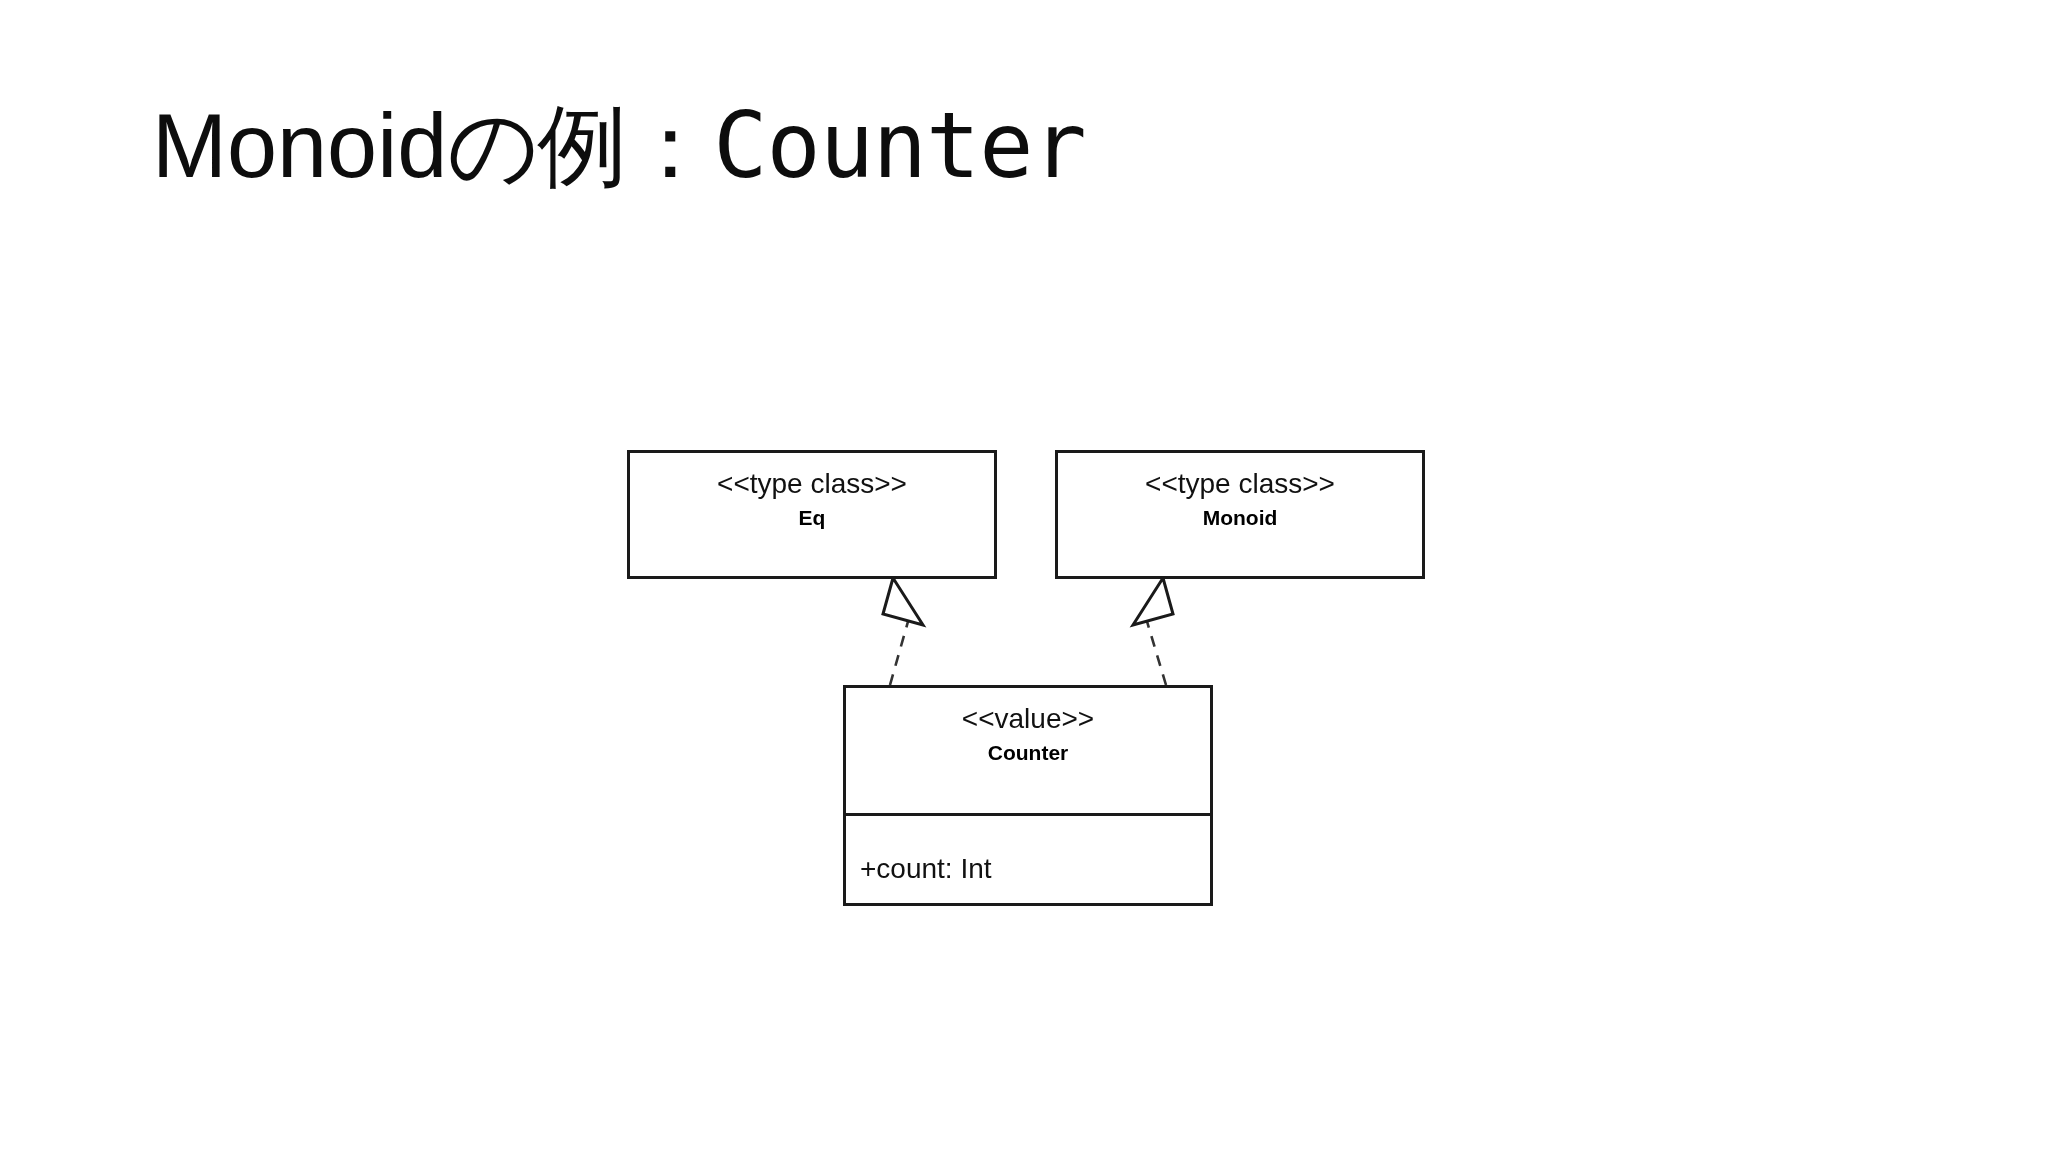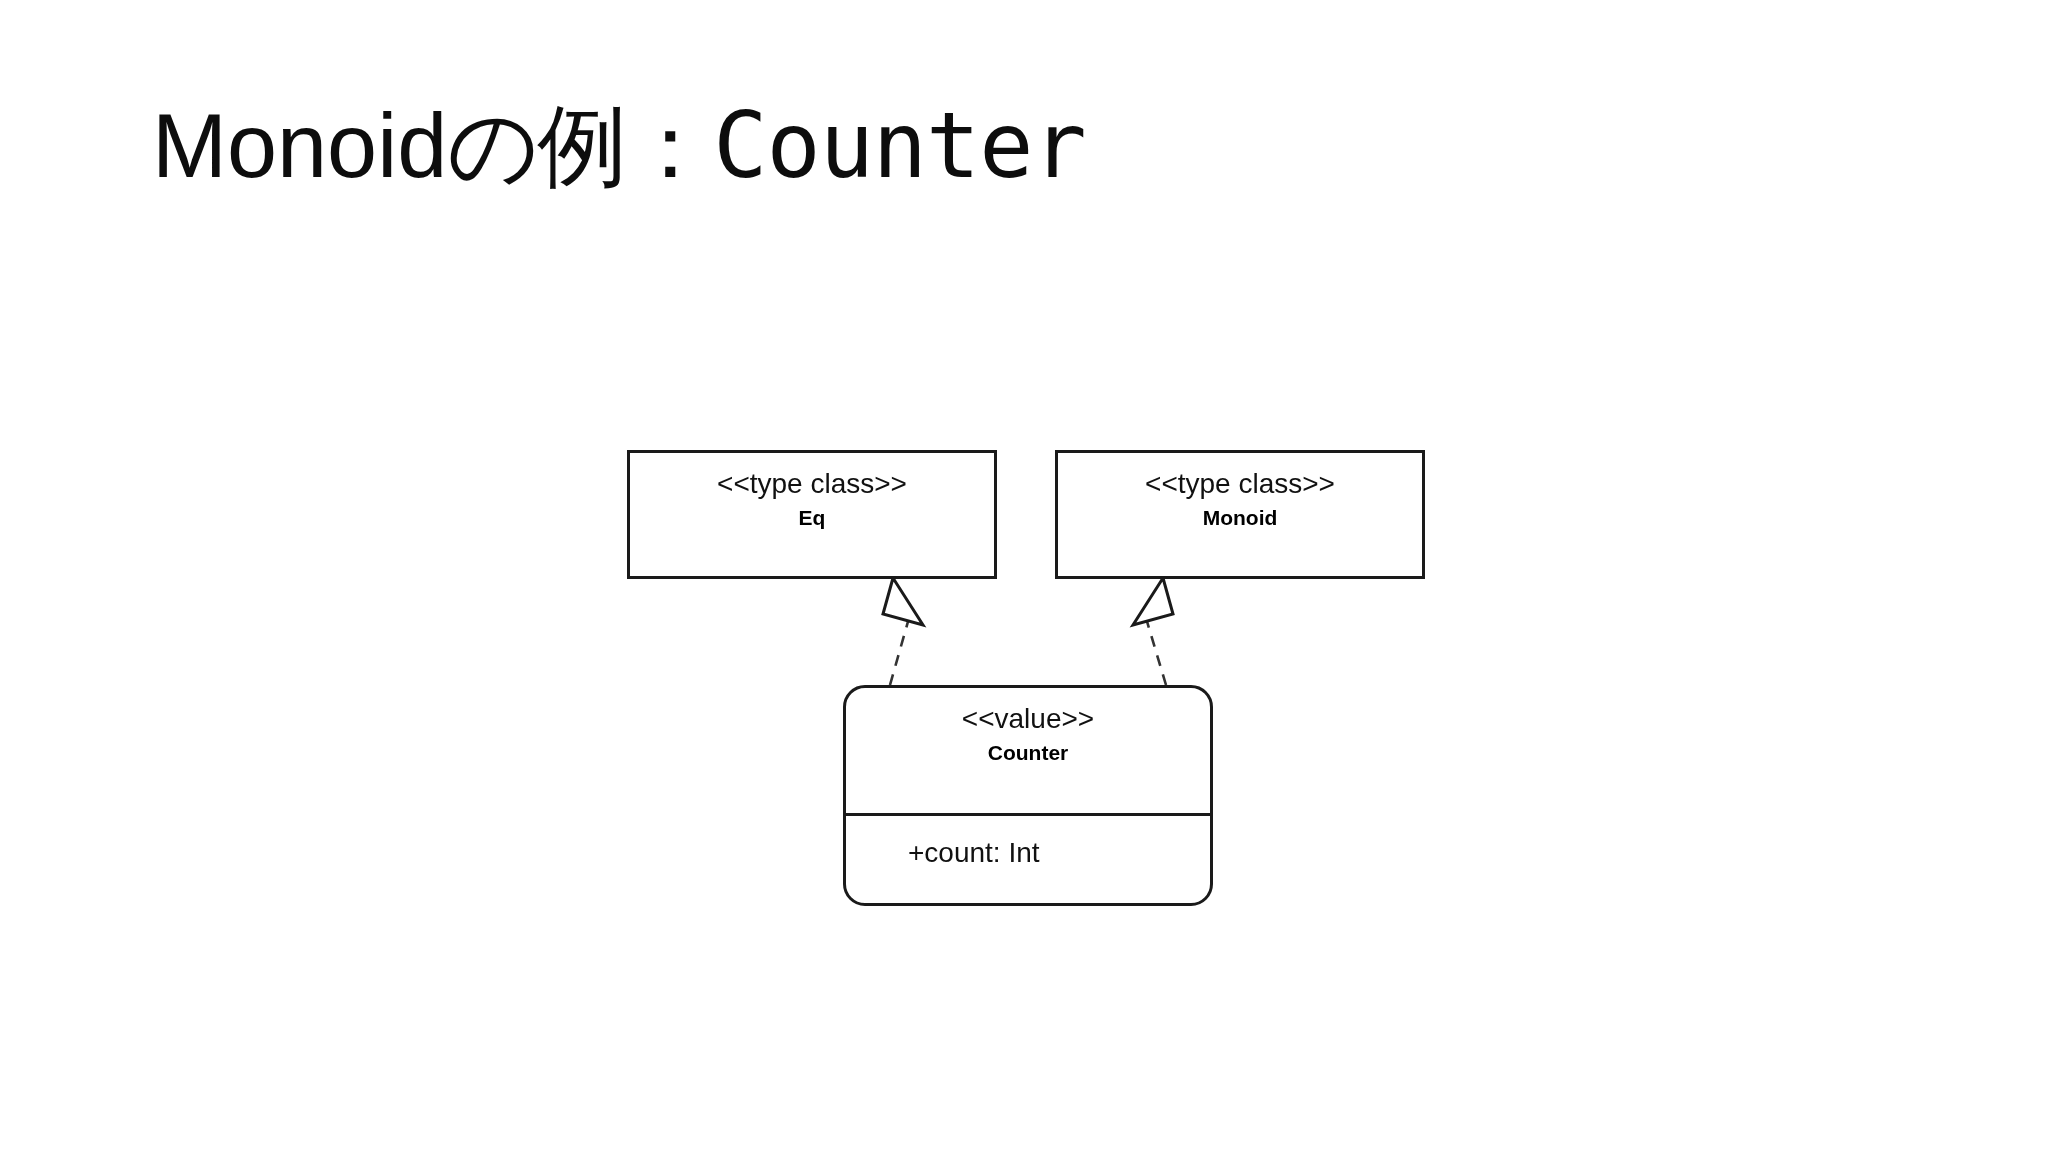--- a/index.html
+++ b/index.html
@@ -105,24 +105,24 @@
     font-size: 28px;
     line-height: 1.3;
     color: #111111;
     text-align: left;
     white-space: nowrap;
   }
 
   
   #box-eq      { left: 627px;  top: 450px; width: 370px; height: 129px; }
   #box-monoid  { left: 1055px; top: 450px; width: 370px; height: 129px; }
-  #box-counter { left: 843px;  top: 685px; width: 370px; height: 221px; border-radius: 22px; }
+  #box-counter { left: 843px;  top: 685px; width: 370px; height: 221px; }
 
   #box-counter .uml-divider { top: 125px; }
-  #box-counter .uml-attrs   { top: 147px; margin-left: 48px; }
+  #box-counter .uml-attrs   { top: 163px; }
 
   
   #uml-connectors {
     position: absolute;
     left: 0;
     top: 0;
     width: 2048px;
     height: 1152px;
     z-index: 2;
     pointer-events: none;

